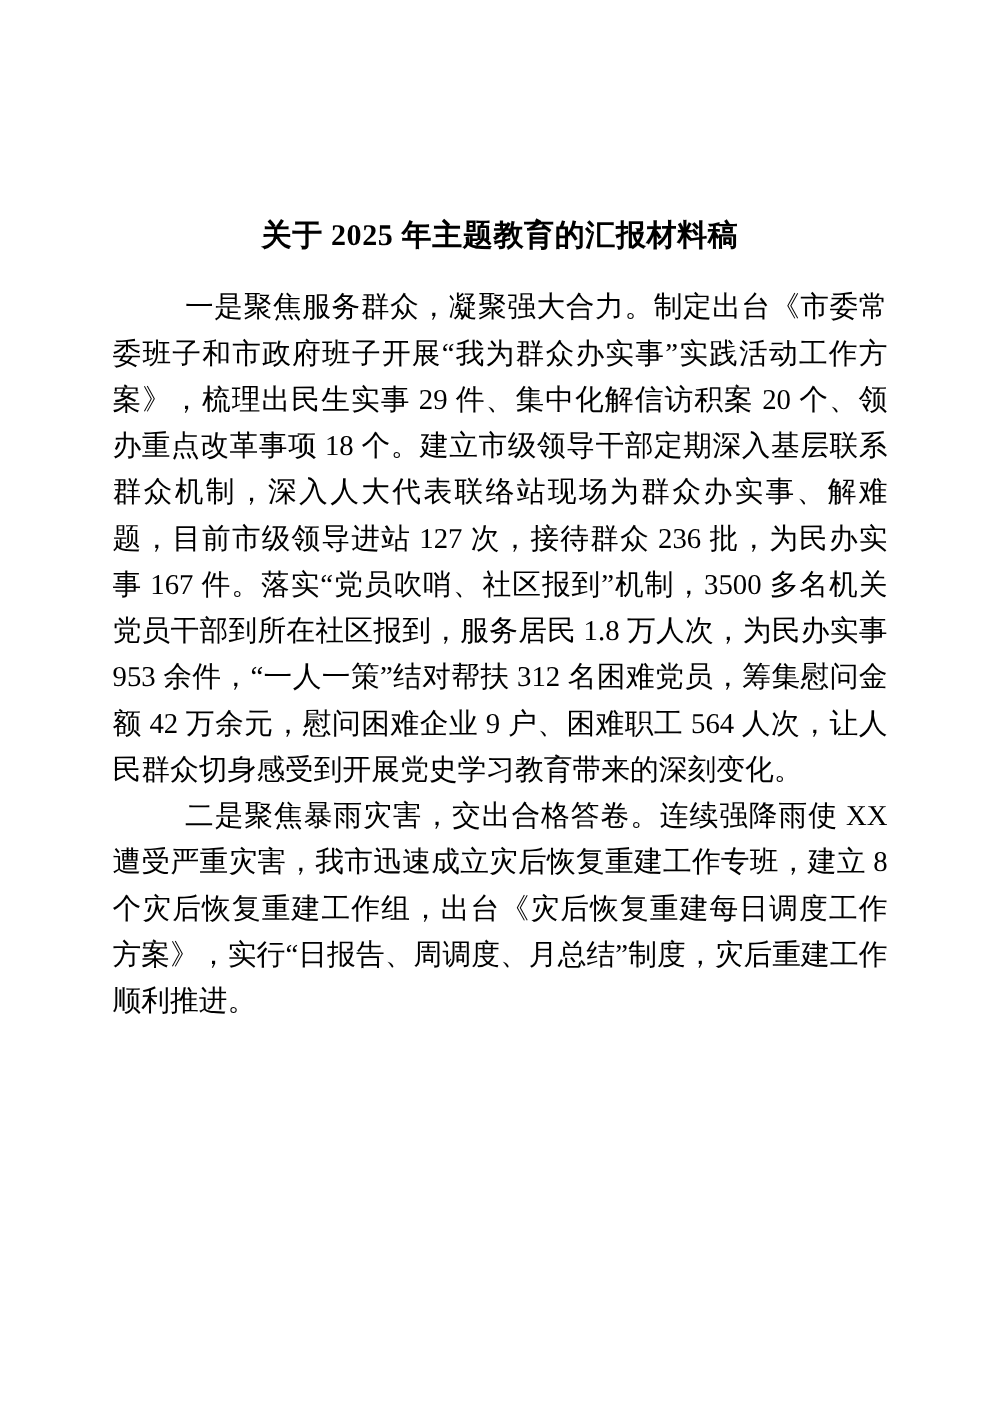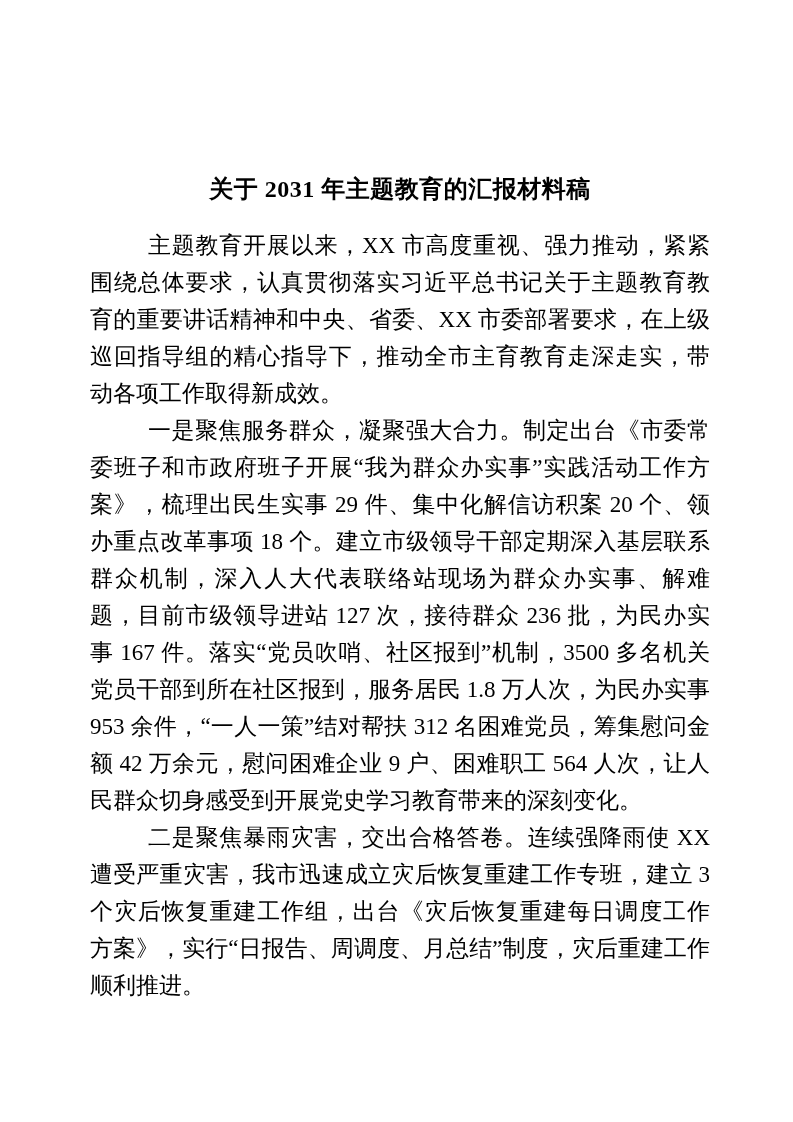--- a/index.html
+++ b/index.html
@@ -37,22 +37,21 @@
     word-break: break-all;
   }
   .doc-body p .lead {
     font-weight: 400;
   }
 </style>
 </head>
 <body>
 
 <div class="page">
-  <h1 class="doc-title">关于 2031 年主题教育的汇报材料稿</h1>
+  <h1 class="doc-title">关于 2025 年主题教育的汇报材料稿</h1>
 
   <div class="doc-body">
-    <p><b class="lead"></b><span>主题教育开展以来，XX 市高度重视、强力推动，紧紧围绕总体要求，认真贯彻落实习近平总书记关于主题教育教育的重要讲话精神和中央、省委、XX 市委部署要求，在上级巡回指导组的精心指导下，推动全市主育教育走深走实，带动各项工作取得新成效。</span></p>
 
     <p><b class="lead">一是</b><span>聚焦服务群众，凝聚强大合力。制定出台《市委常委班子和市政府班子开展“我为群众办实事”实践活动工作方案》，梳理出民生实事 29 件、集中化解信访积案 20 个、领办重点改革事项 18 个。建立市级领导干部定期深入基层联系群众机制，深入人大代表联络站现场为群众办实事、解难题，目前市级领导进站 127 次，接待群众 236 批，为民办实事 167 件。落实“党员吹哨、社区报到”机制，3500 多名机关党员干部到所在社区报到，服务居民 1.8 万人次，为民办实事 953 余件，“一人一策”结对帮扶 312 名困难党员，筹集慰问金额 42 万余元，慰问困难企业 9 户、困难职工 564 人次，让人民群众切身感受到开展党史学习教育带来的深刻变化。</span></p>
 
-    <p><b class="lead">二是</b><span>聚焦暴雨灾害，交出合格答卷。连续强降雨使 XX 遭受严重灾害，我市迅速成立灾后恢复重建工作专班，建立 3 个灾后恢复重建工作组，出台《灾后恢复重建每日调度工作方案》，实行“日报告、周调度、月总结”制度，灾后重建工作顺利推进。</span></p>
+    <p><b class="lead">二是</b><span>聚焦暴雨灾害，交出合格答卷。连续强降雨使 XX 遭受严重灾害，我市迅速成立灾后恢复重建工作专班，建立 8 个灾后恢复重建工作组，出台《灾后恢复重建每日调度工作方案》，实行“日报告、周调度、月总结”制度，灾后重建工作顺利推进。</span></p>
   </div>
 </div>
 
 </body></html>

